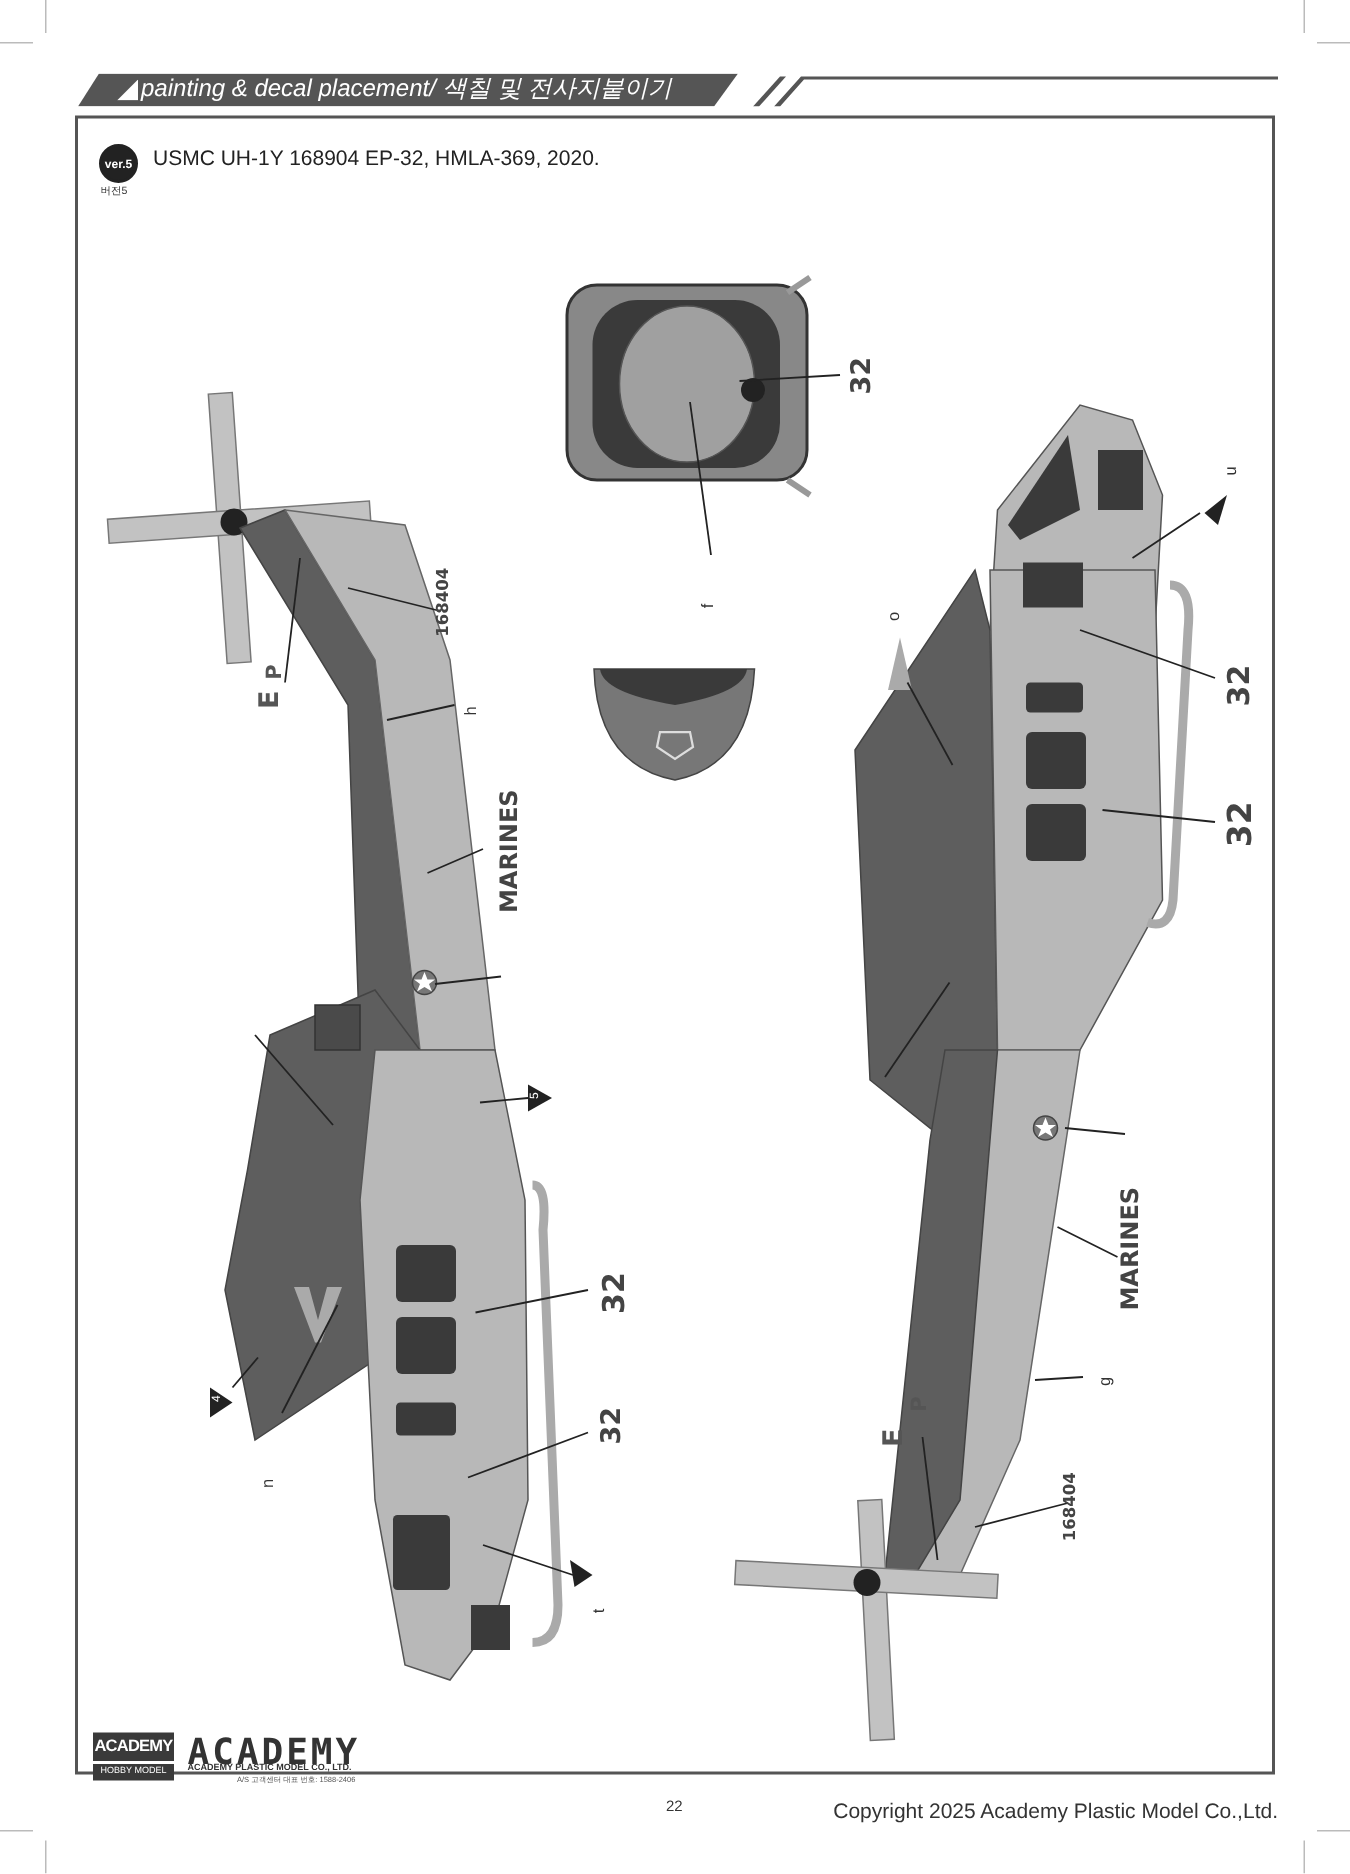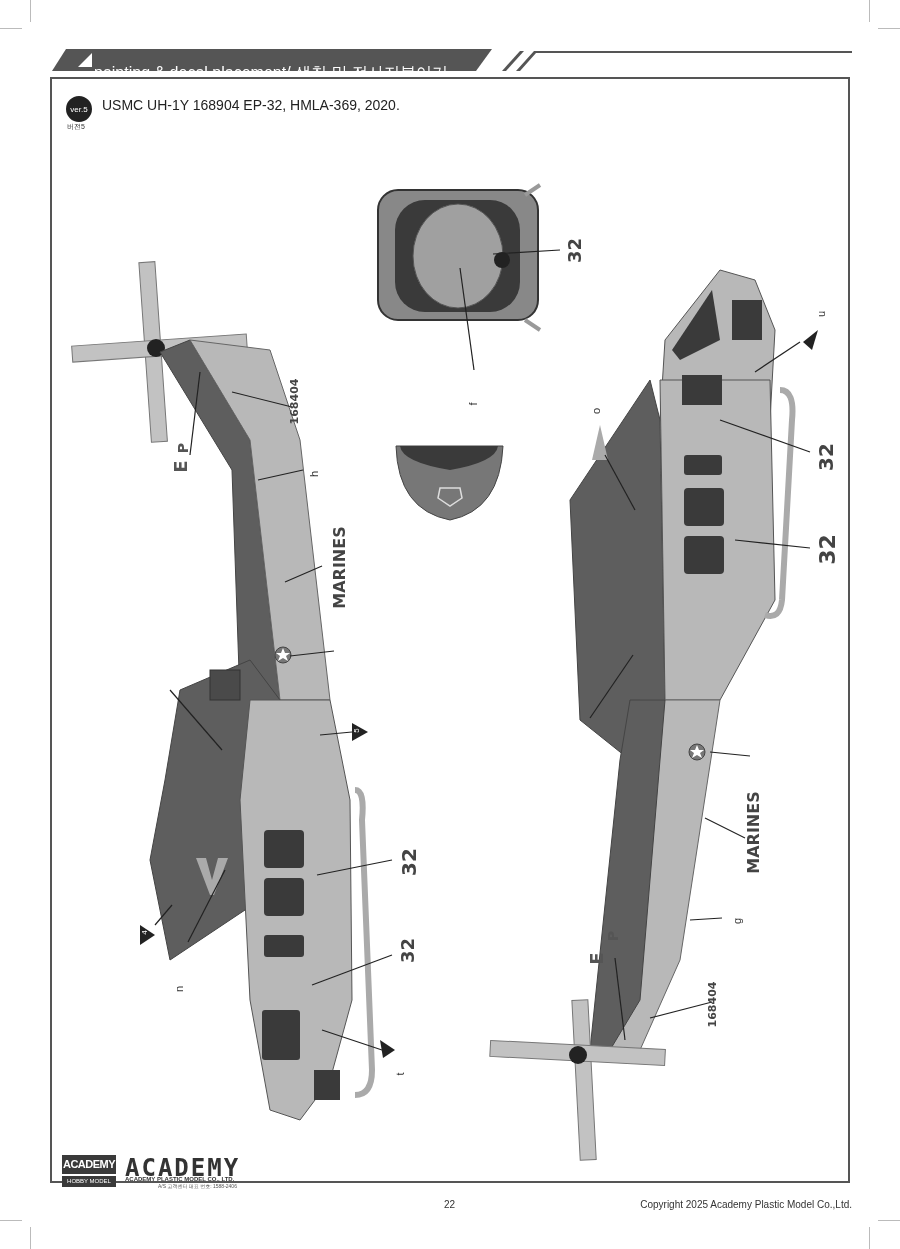--- a/index.html
+++ b/index.html
@@ -1,39 +1,39 @@
 <!DOCTYPE html>
 <html><head>
 <meta charset="utf-8">
 <style>
   html,body{margin:0;padding:0;background:#fff;}
   body{width:900px;height:1249px;position:relative;overflow:hidden;font-family:"Liberation Sans",sans-serif;color:#222;}
   .crop{position:absolute;background:#bbb;}
   .header-bar{position:absolute;left:52px;top:49px;width:800px;height:22px;}
   .header-title-bg{position:absolute;left:0;top:0;height:22px;width:440px;background:#555;clip-path:polygon(14px 0,100% 0,calc(100% - 16px) 100%,0 100%);}
-  .header-title{position:absolute;left:42px;top:14px;color:#fff;font-size:16px;line-height:20px;white-space:nowrap;}
+  .header-title{position:absolute;left:42px;top:1px;color:#fff;font-size:16px;line-height:20px;white-space:nowrap;font-style:italic;}
   .header-tri2{position:absolute;left:26px;top:4px;width:14px;height:14px;background:#fff;clip-path:polygon(0 100%,100% 0,100% 100%);}
   .header-slash{position:absolute;left:420px;top:0;width:380px;height:22px;}
   .frame{position:absolute;left:50px;top:77px;width:800px;height:1106px;border:2px solid #555;box-sizing:border-box;}
   .ver-badge{position:absolute;left:66px;top:96px;width:22px;height:22px;border-radius:50%;background:#222;border:2px solid #222;display:flex;align-items:center;justify-content:center;}
-  .ver-inner{color:#fff;font-size:8px;font-weight:normal;}
+  .ver-inner{color:#fff;font-size:8px;font-weight:bold;}
   .ver-ko{position:absolute;left:67px;top:122px;font-size:7px;color:#333;}
   .subtitle{position:absolute;left:102px;top:97px;font-size:14px;color:#222;}
   .heli-svg{position:absolute;left:0;top:0;}
   .callout{position:absolute;font-family:"DejaVu Sans",sans-serif;color:#444;font-weight:bold;transform-origin:center;white-space:nowrap;}
   .rot{transform:rotate(-90deg);}
   .letter{position:absolute;font-size:11px;color:#333;transform:rotate(-90deg);}
   .footer-logo{position:absolute;left:62px;top:1155px;width:54px;height:32px;}
   .logo-top{background:#3a3a3a;color:#fff;font-size:11px;font-weight:bold;height:19px;line-height:19px;text-align:center;letter-spacing:-0.5px;}
   .logo-bottom{background:#3a3a3a;color:#fff;font-size:6px;height:11px;line-height:11px;text-align:center;margin-top:2px;}
   .academy-word{position:absolute;left:125px;top:1154px;font-size:24px;font-weight:bold;letter-spacing:2px;color:#333;font-family:"DejaVu Sans Mono",monospace;}
   .academy-co{position:absolute;left:125px;top:1176px;font-size:6px;font-weight:bold;color:#333;}
   .academy-as{position:absolute;left:158px;top:1183px;font-size:5px;color:#555;}
   .page-num{position:absolute;left:444px;top:1199px;font-size:10px;color:#333;}
-  .copyright{position:absolute;right:48px;top:1199px;font-size:10px;color:#333;}
+  .copyright{position:absolute;right:48px;top:1199px;font-size:14px;color:#333;}
 </style>
 </head>
 <body>
 
 <div class="crop" style="left:0;top:28px;width:22px;height:1px;"></div>
 <div class="crop" style="left:30px;top:0;width:1px;height:22px;"></div>
 <div class="crop" style="right:0;top:28px;width:22px;height:1px;"></div>
 <div class="crop" style="right:30px;top:0;width:1px;height:22px;"></div>
 <div class="crop" style="left:0;bottom:28px;width:22px;height:1px;"></div>
 <div class="crop" style="left:30px;bottom:0;width:1px;height:22px;"></div>

